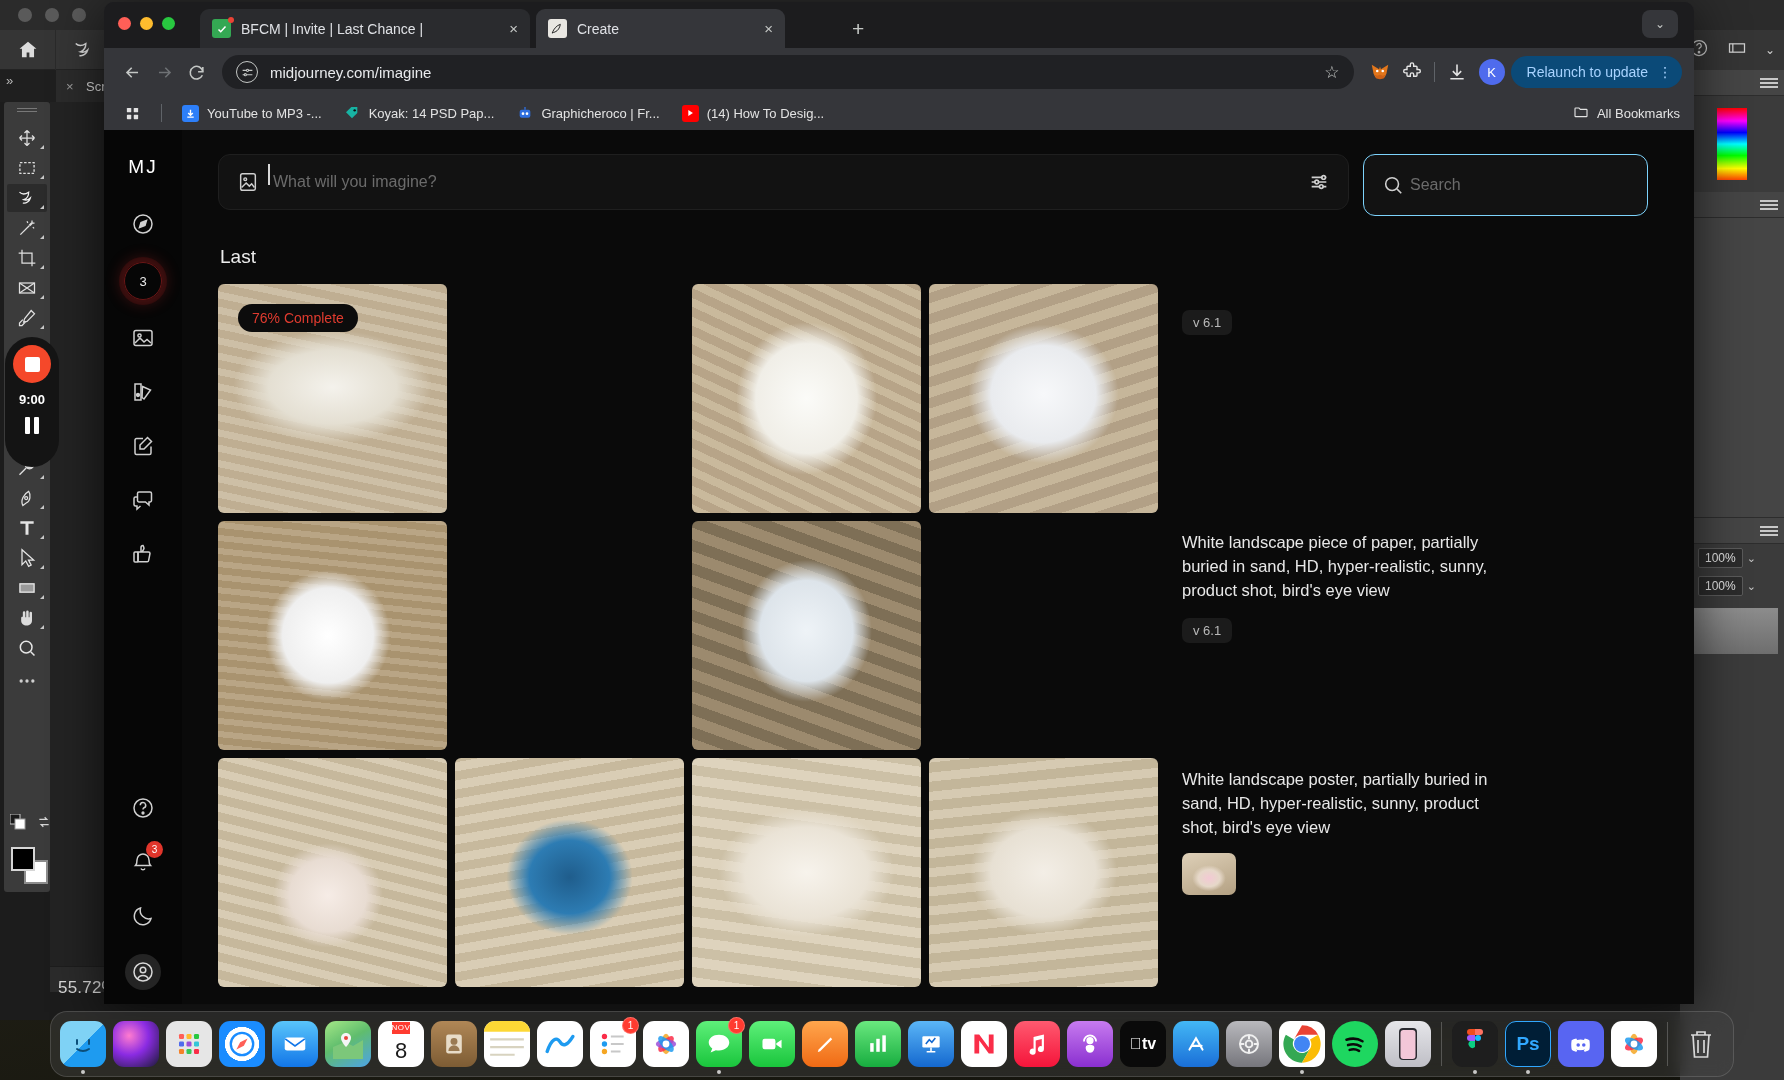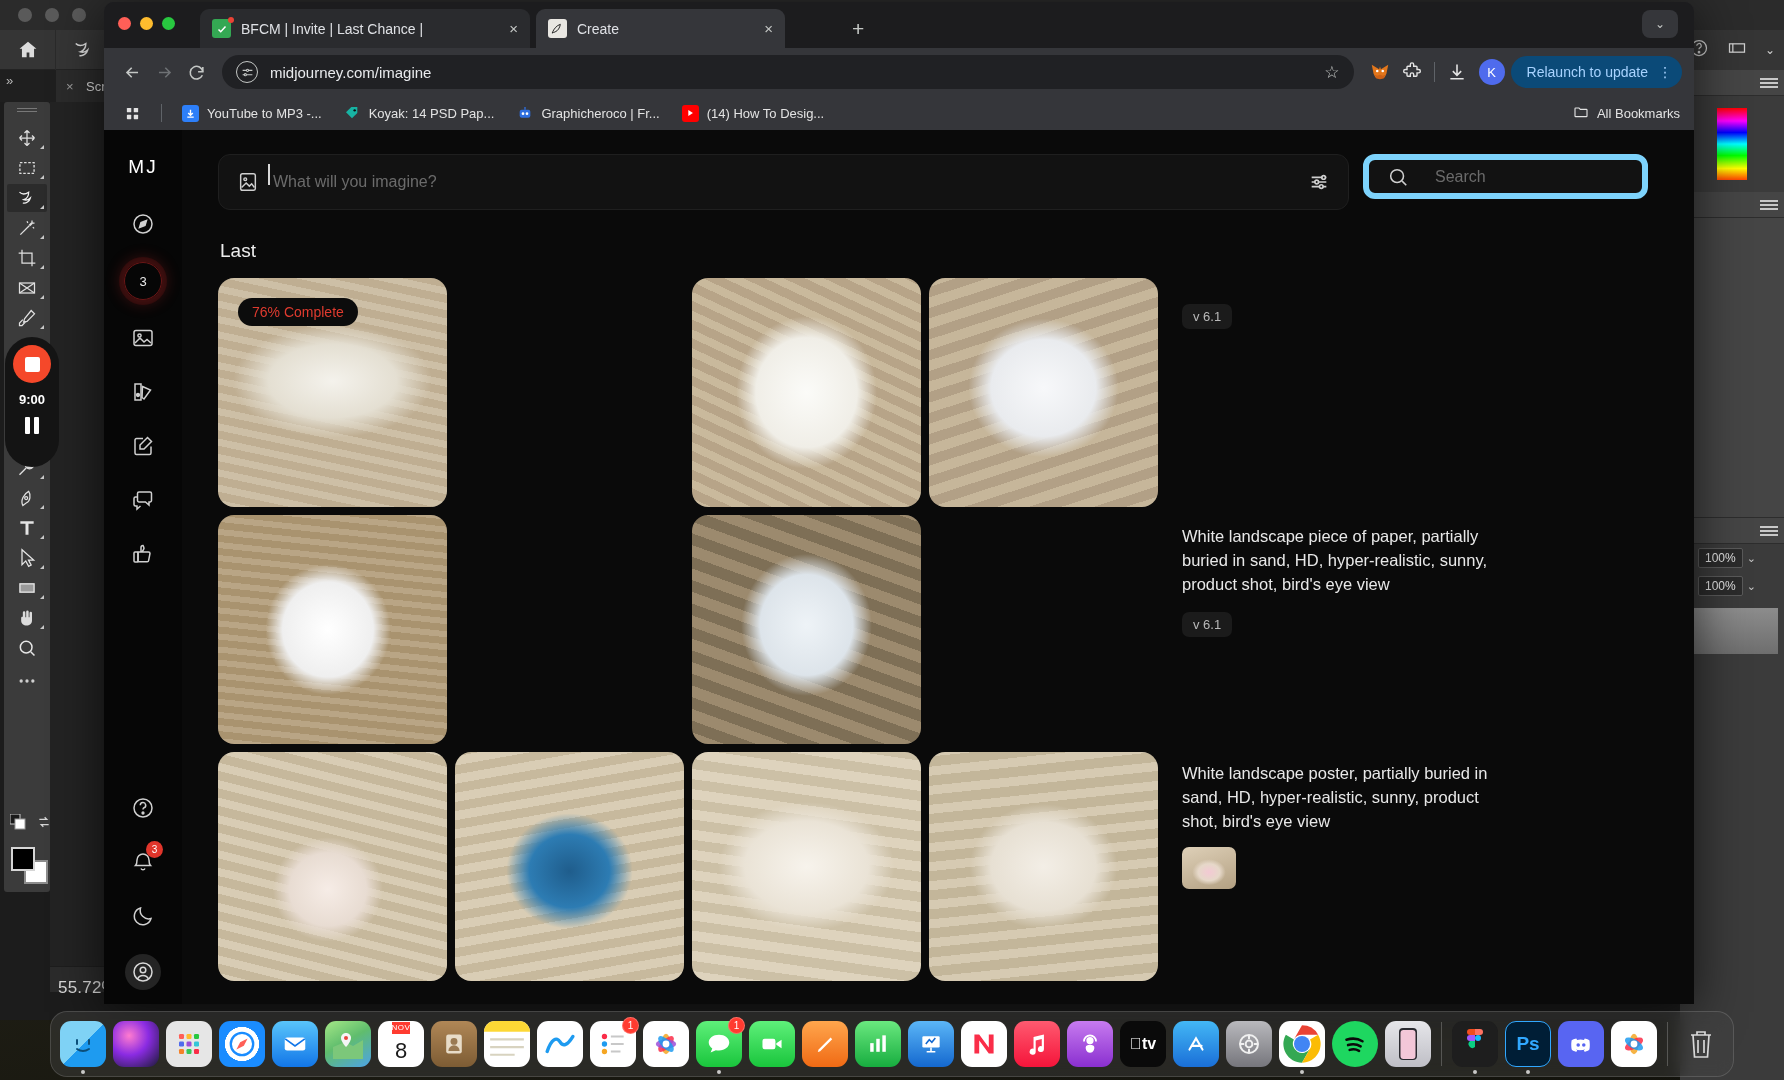--- a/index.html
+++ b/index.html
@@ -132,30 +132,30 @@
   .mj-badge { position: absolute; top: -5px; right: -4px; min-width: 17px; height: 17px; border-radius: 9px;
               background: #e0352b; color: #fff; font-size: 10px; display: flex; align-items: center; justify-content: center; padding: 0 4px; }
   .mj-userav { width: 36px; height: 36px; border-radius: 50%; background: #242424; display: flex; align-items: center; justify-content: center; }
 
   .mj-main { flex: 1 1 auto; position: relative; padding: 0 46px 0 36px; overflow: hidden; }
   .mj-topbar { display: flex; gap: 14px; padding-top: 24px; }
   .mj-prompt { flex: 1 1 auto; height: 56px; background: #121212; border: 1px solid #1f1f1f; border-radius: 12px;
                display: flex; align-items: center; padding: 0 18px; gap: 14px; }
   .mj-prompt .ph { color: #6b6b6b; font-size: 16px; flex: 1 1 auto; position: relative; }
   .mj-caret { position: absolute; left: -5px; top: -9px; width: 1.5px; height: 21px; background: #d8d8d8; }
-  .mj-search { width: 285px; flex: 0 0 285px; height: 45px; background: #121212; border: 6px solid #7dd3fc;
-               border-radius: 12px; display: flex; align-items: center; padding: 0 18px; gap: 26px; }
+  .mj-search { width: 285px; flex: 0 0 285px; height: 62px; background: #121212; border: 1px solid #7dd3fc;
+               border-radius: 12px; display: flex; align-items: center; padding: 0 18px; gap: 6px; }
   .mj-search .ph { color: #6b6b6b; font-size: 16px; }
   .mj-icn { color: #cfcfcf; display: flex; align-items: center; }
   .mj-icn svg { width: 22px; height: 22px; }
 
   .mj-daylabel { color: #ededed; font-size: 19px; margin: 30px 0 16px 2px; }
 
   .mj-row { display: flex; gap: 8px; margin-bottom: 8px; align-items: flex-start; }
-  .mj-thumb { width: 229px; height: 229px; border-radius: 16px; position: relative; overflow: hidden; flex: 0 0 229px; }
+  .mj-thumb { width: 229px; height: 229px; border-radius: 6px; position: relative; overflow: hidden; flex: 0 0 229px; }
   .mj-badge-prog { position: absolute; left: 20px; top: 20px; background: #0c0c0c; color: #e03b2f;
                    font-size: 14px; border-radius: 16px; padding: 6px 14px; }
   .mj-meta { flex: 1 1 auto; padding-left: 16px; padding-top: 10px; }
   .mj-meta .ptext { color: #e8e8e8; font-size: 16.5px; line-height: 1.44; max-width: 330px; }
   .mj-ver { display: inline-block; margin-top: 16px; background: #1b1b1b; color: #b9b9b9;
             font-size: 13px; border-radius: 7px; padding: 5px 11px; }
   .mj-minithumb { margin-top: 14px; width: 54px; height: 42px; border-radius: 7px; overflow: hidden; }
 
   
   .sandA { background:

